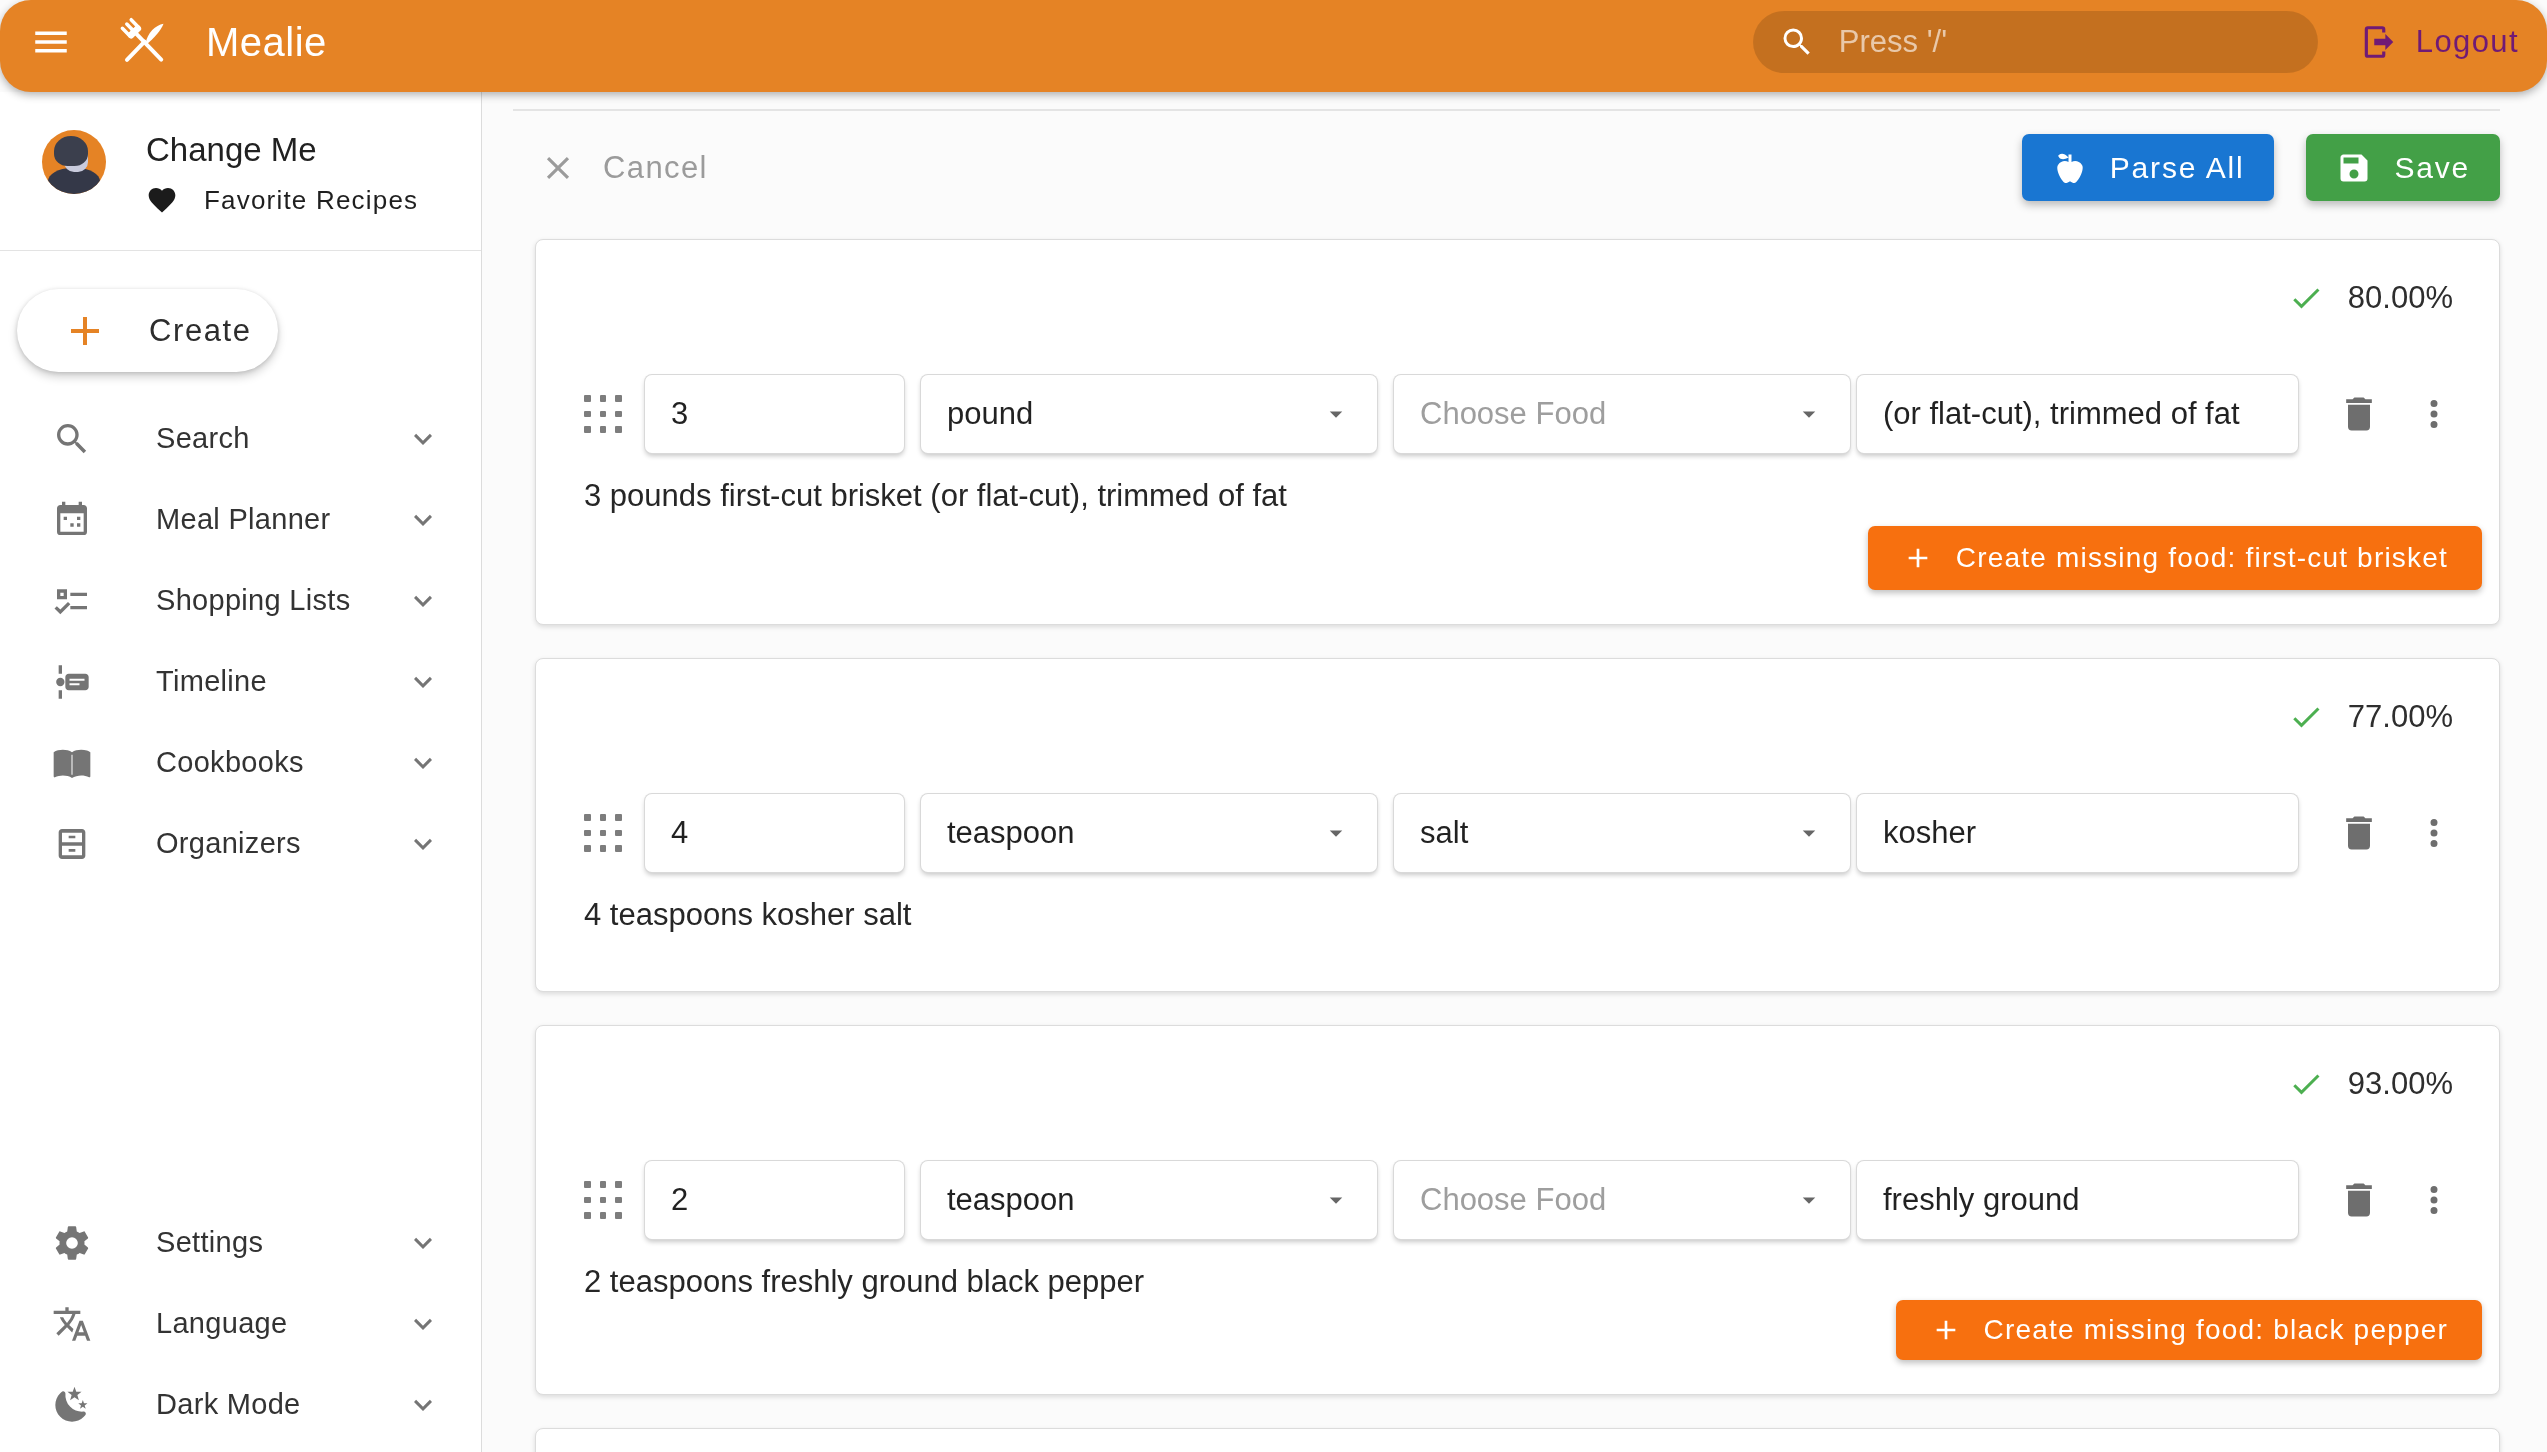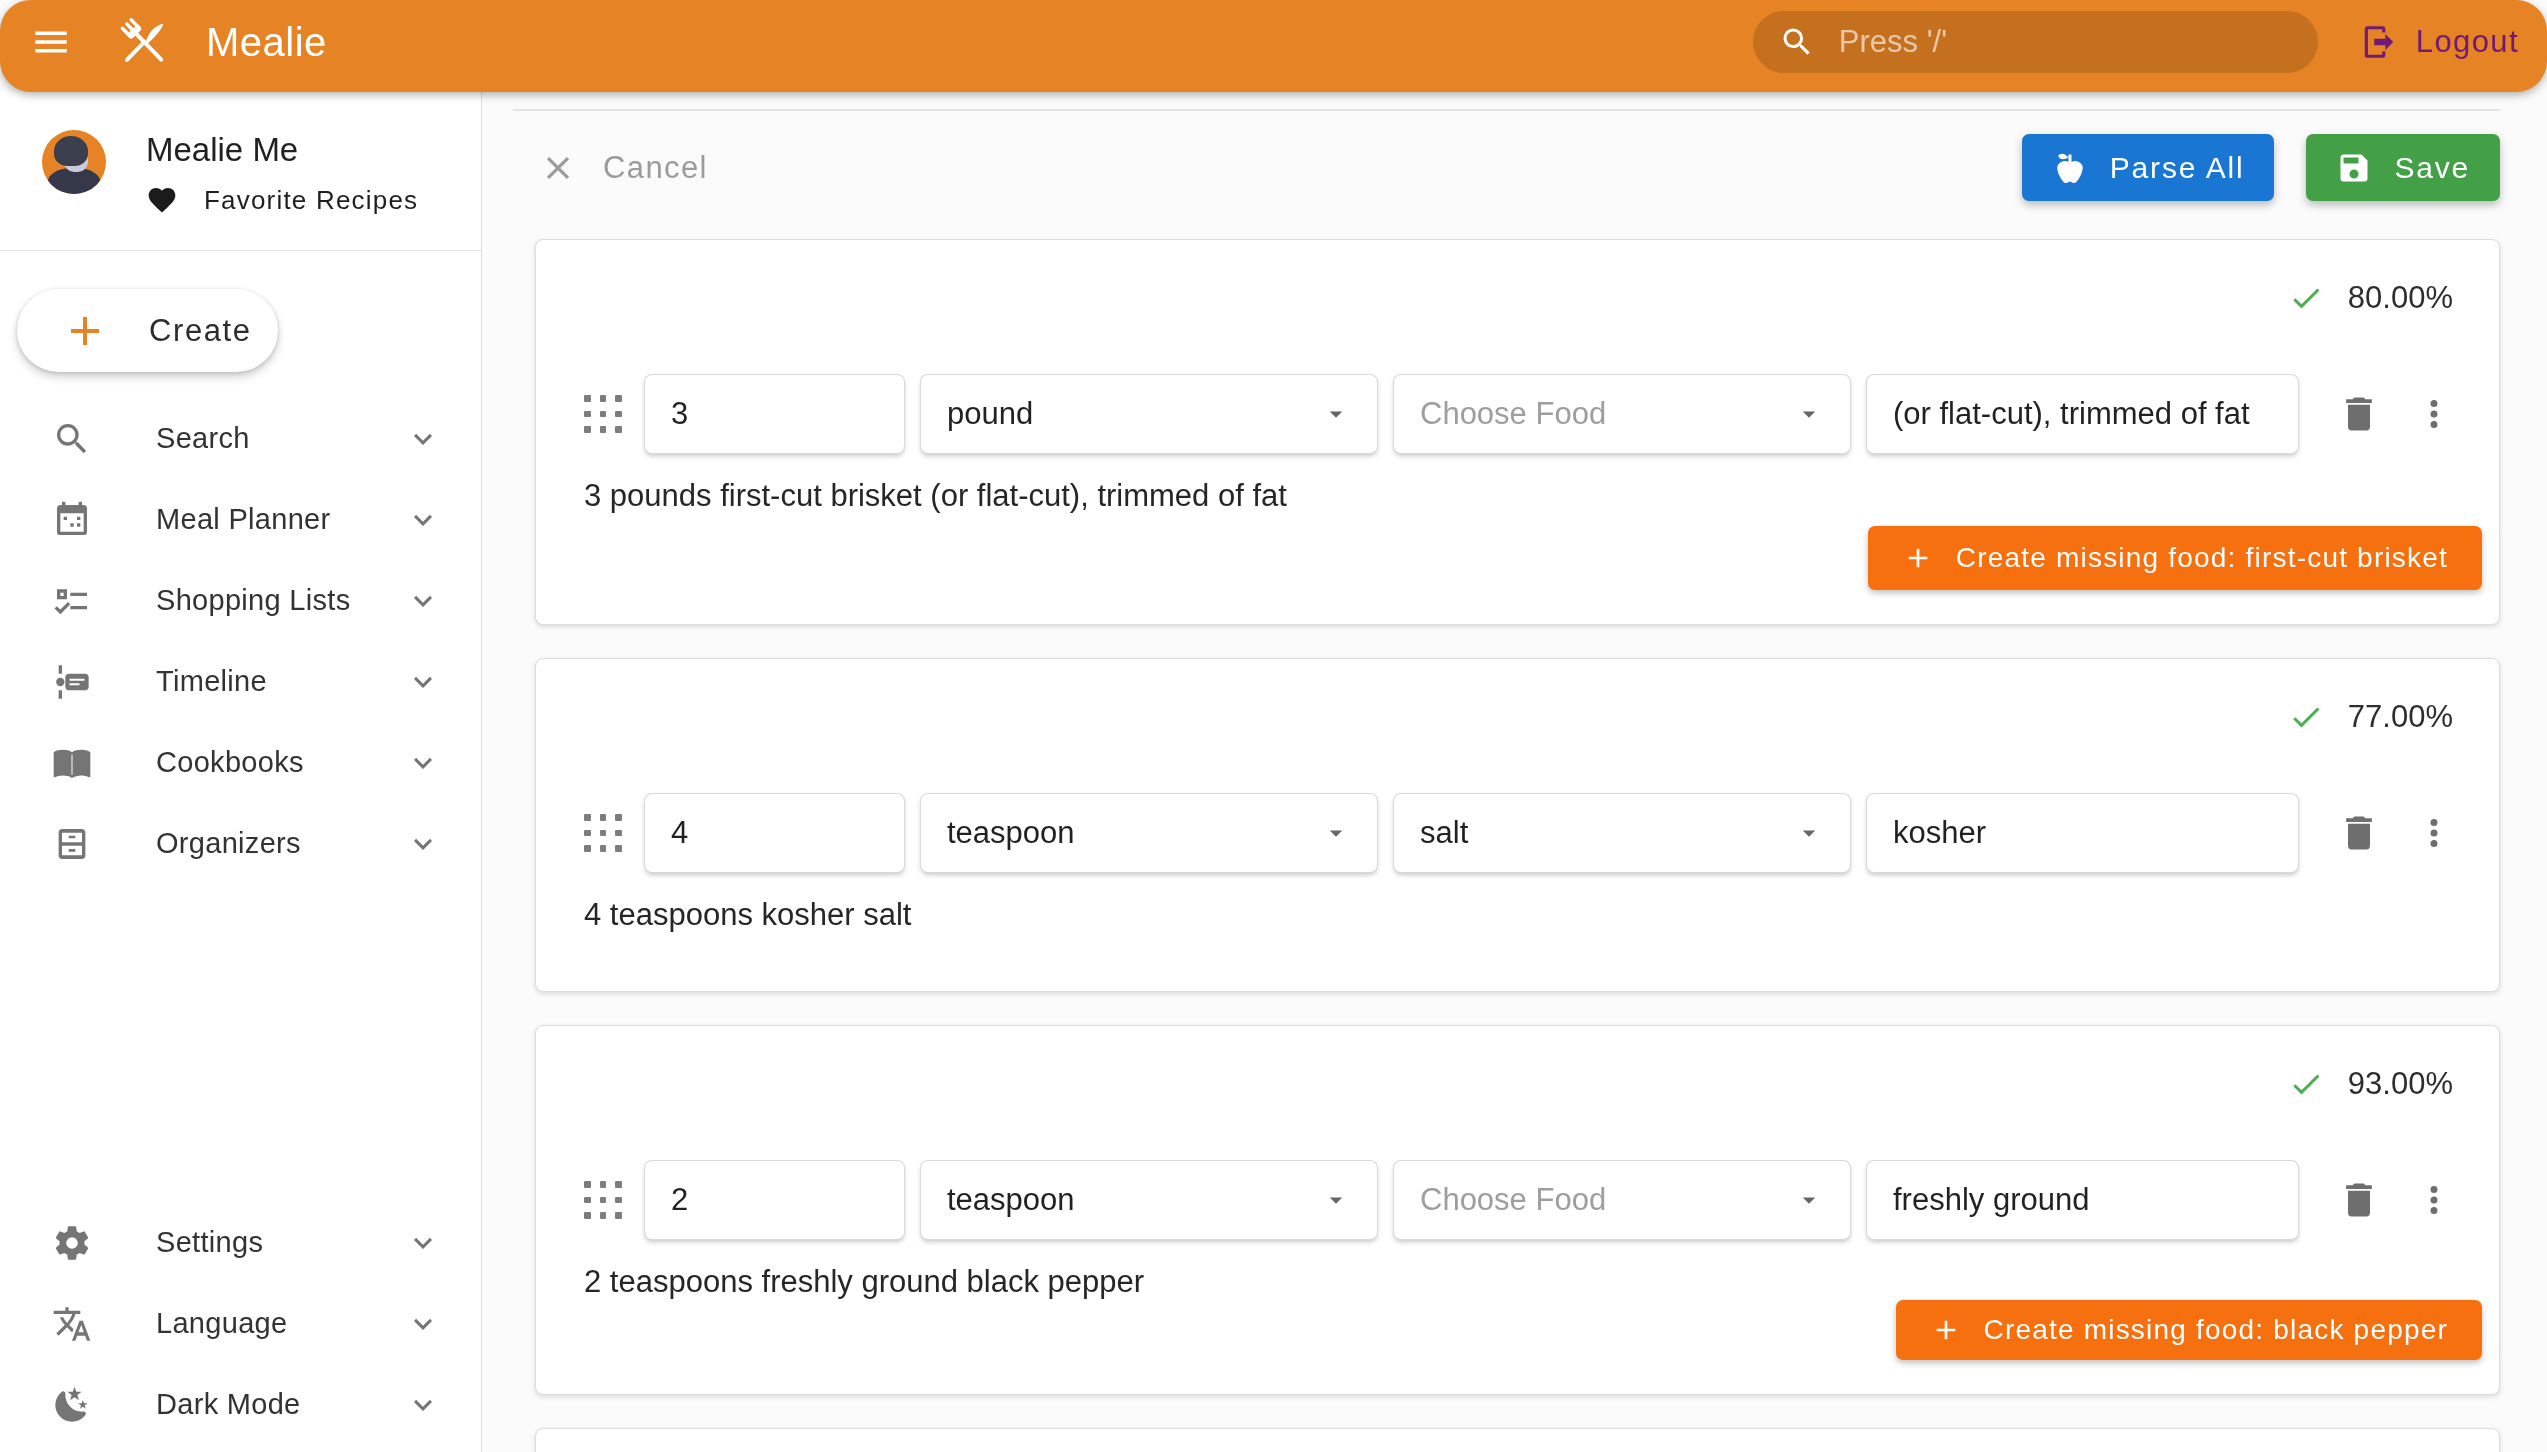--- a/index.html
+++ b/index.html
@@ -120,21 +120,21 @@
     box-shadow:0 3px 5px -1px rgba(0,0,0,0.22);
     font-size:31px; color:rgba(0,0,0,0.87); font-family:inherit;
     padding:0 26px; display:flex; align-items:center; outline:none;
   }
   input.field { display:block; line-height:78px; }
   .field.qty  { width:261px; flex:none; }
   .field.select { width:458px; flex:none; margin-left:15px; cursor:pointer; }
   .field.select .field-text { flex:1; overflow:hidden; white-space:nowrap; }
   .field.select .field-text.placeholder { color:#9e9e9e; }
   .field.select .caret { width:30px; height:30px; color:#666; flex:none; }
-  .field.note { flex:1; margin-left:15px; min-width:0; }
+  .field.note { flex:1; margin-left:5px; min-width:0; }
   .icon-btn { background:none; border:none; padding:0; cursor:pointer; color:#6e6e6e; flex:none; }
   .icon-btn.trash { margin-left:38px; width:44px; height:44px; }
   .icon-btn.more  { margin-left:32px; width:42px; height:42px; }
   .icon-btn .icon { width:100%; height:100%; }
   .orig-text { margin:24px 48px 0 48px; font-size:31px; color:#262626; }
   .missing-btn {
     align-self:flex-end; margin:20px 17px 0 0; height:64px; border:none; border-radius:7px;
     background:var(--c-accent,#F7700F); color:#fff; cursor:pointer;
     display:flex; align-items:center; gap:22px; padding:0 34px;
     font-family:inherit; font-size:28px; font-weight:500; letter-spacing:1.2px;
@@ -184,21 +184,21 @@
 </header>
 
 <aside class="sidebar">
   <div class="user-block">
     <div class="avatar">
       <i class="torso"></i>
         <i class="face"></i>
         <i class="hair"></i>
     </div>
     <div>
-      <div class="user-name">Mealie Me</div>
+      <div class="user-name">Change Me</div>
       <div class="fav-row">
         <span class="icon">
             <svg viewBox="0 0 24 24" fill="currentColor">
               <path fill-rule="evenodd" d="M12,21.35L10.55,20.03C5.4,15.36 2,12.27 2,8.5C2,5.41 4.42,3 7.5,3C9.24,3 10.91,3.81 12,5.08C13.09,3.81 14.76,3 16.5,3C19.58,3 22,5.41 22,8.5C22,12.27 18.6,15.36 13.45,20.03L12,21.35Z"></path>
             </svg>
           </span>
         <span class="fav-label">Favorite Recipes</span>
       </div>
     </div>
   </div>

